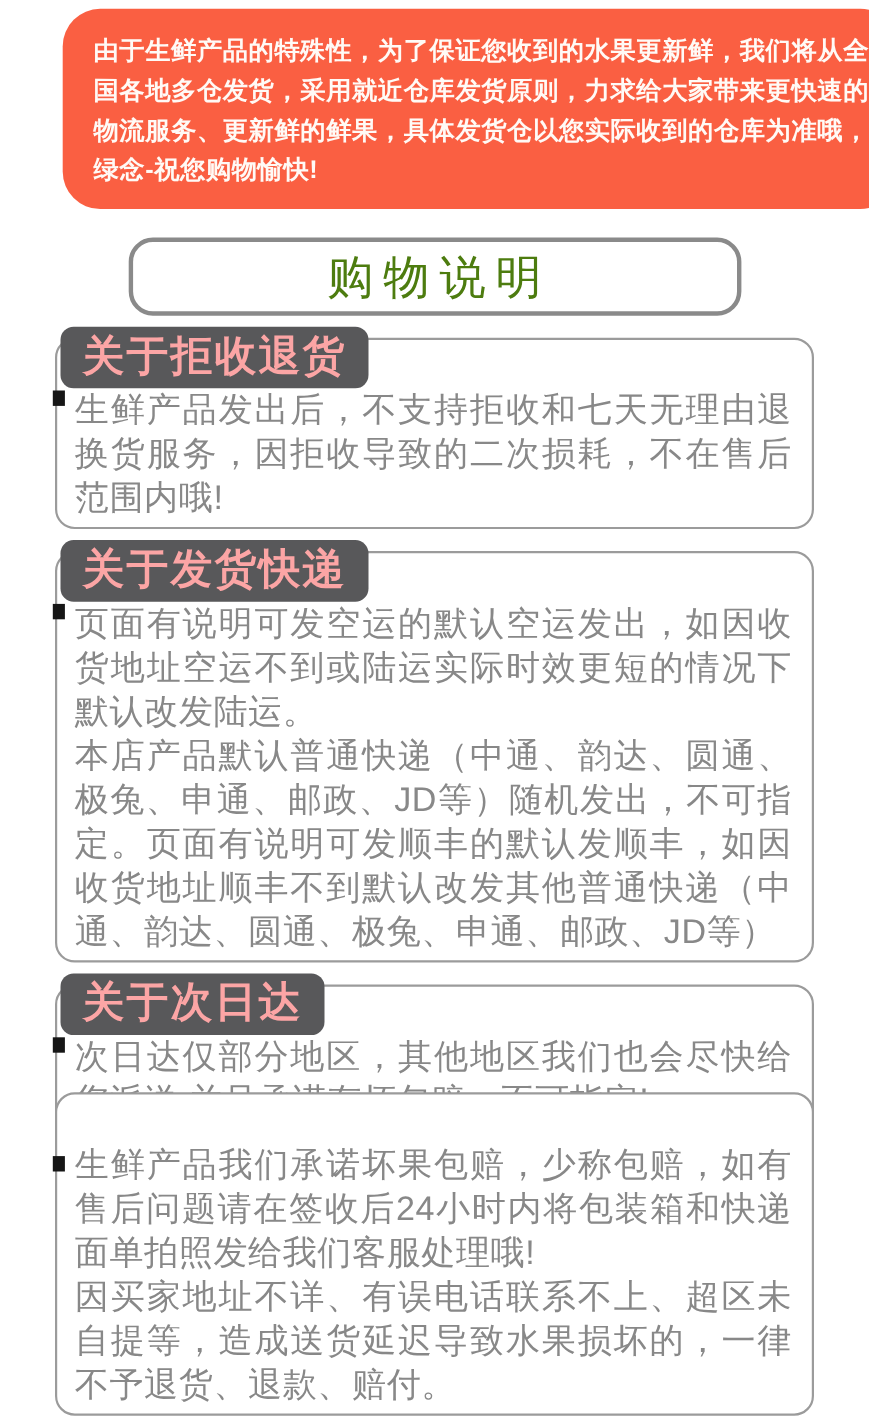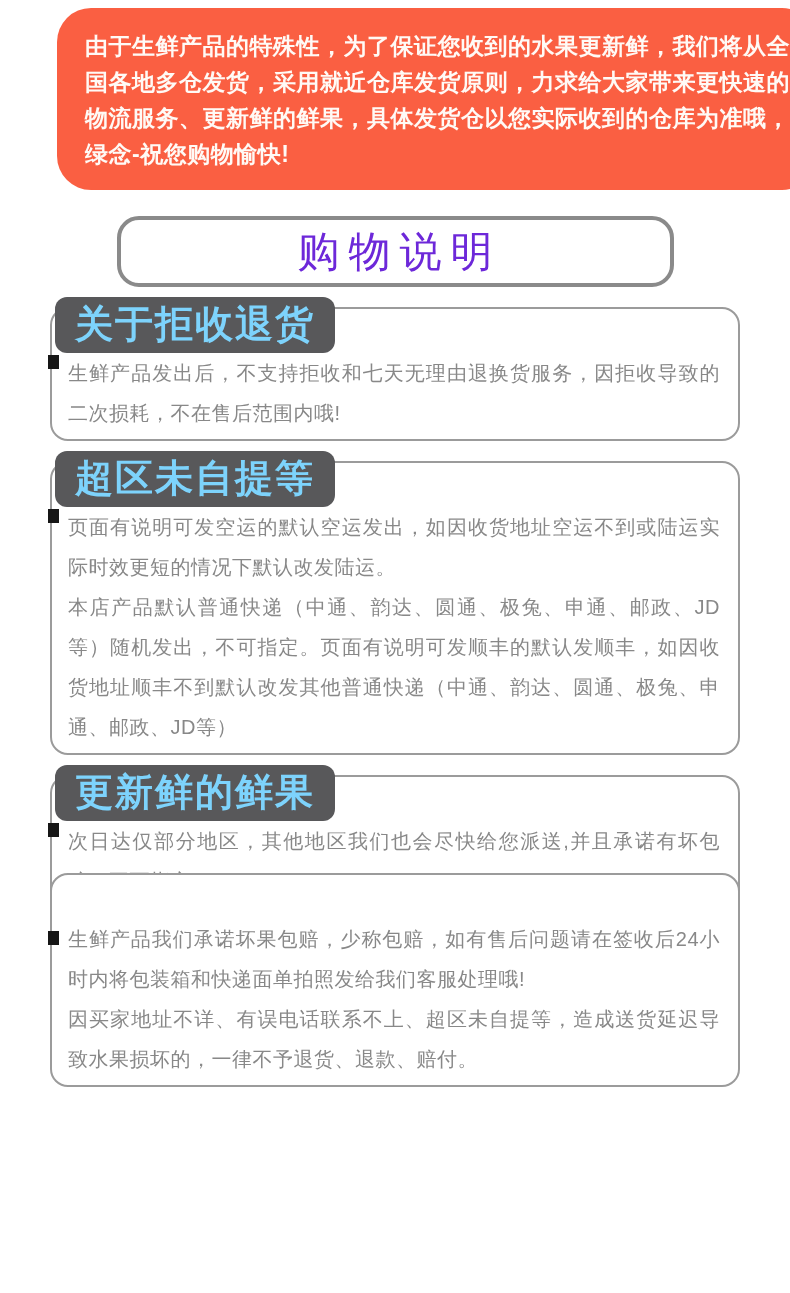--- a/index.html
+++ b/index.html
@@ -40,21 +40,21 @@
     width: 557px;
     height: 71px;
     margin: 26px auto 0 auto;
     border: 4px solid #8a8a8a;
     border-radius: 22px;
     display: flex;
     align-items: center;
     justify-content: center;
   }
   .title-box span {
-    color: #6d28d9;
+    color: #4d7c0f;
     font-size: 42px;
     font-weight: 500;
     letter-spacing: 9px;
     padding-left: 9px; 
     white-space: nowrap;
   }
   
   .section {
     position: relative;
     width: 690px;
@@ -63,21 +63,21 @@
   .badge {
     position: relative;
     z-index: 2;
     display: inline-block;
     margin-left: 5px;
     background: #58585a;
     border-radius: 12px;
     padding: 8px 20px 10px 20px;
   }
   .badge span {
-    color: #7dd3fc;
+    color: #fca5a5;
     font-size: 38px;
     font-weight: 900;
     letter-spacing: 2px;
     line-height: 1;
     white-space: nowrap;
   }
   .notch {
     position: absolute;
     left: -2px;
     top: 58px;
@@ -93,21 +93,21 @@
     margin-top: -46px;
     border: 2px solid #9b9b9b;
     border-radius: 18px;
     padding: 44px 18px 6px 16px;
     background: #ffffff;
     min-height: 120px;
   }
   .para {
     margin: 0;
     color: #888888;
-    font-size: 20px;
+    font-size: 31px;
     line-height: 40px;
     text-align: justify;
     letter-spacing: 0.5px;
   }
 </style>
 </head>
 <body>
 
 <div class="page">
 
@@ -125,32 +125,32 @@
         <span>关于拒收退货</span>
       </div>
       <div class="notch"></div>
       <div class="box">
           <p class="para">生鲜产品发出后，不支持拒收和七天无理由退换货服务，因拒收导致的二次损耗，不在售后范围内哦!</p>
         </div>
     </section>
 
     <section class="section">
       <div class="badge">
-        <span>超区未自提等</span>
+        <span>关于发货快递</span>
       </div>
       <div class="notch"></div>
       <div class="box">
           <p class="para">页面有说明可发空运的默认空运发出，如因收货地址空运不到或陆运实际时效更短的情况下默认改发陆运。</p>
           <p class="para">本店产品默认普通快递（中通、韵达、圆通、极兔、申通、邮政、JD等）随机发出，不可指定。页面有说明可发顺丰的默认发顺丰，如因收货地址顺丰不到默认改发其他普通快递（中通、韵达、圆通、极兔、申通、邮政、JD等）</p>
         </div>
     </section>
 
     <section class="section">
       <div class="badge">
-        <span>更新鲜的鲜果</span>
+        <span>关于次日达</span>
       </div>
       <div class="notch"></div>
       <div class="box">
           <p class="para">次日达仅部分地区，其他地区我们也会尽快给您派送,并且承诺有坏包赔，不可指定!</p>
         </div>
     </section>
 
     <section class="section">
       <div class="notch"></div>
       <div class="box">

